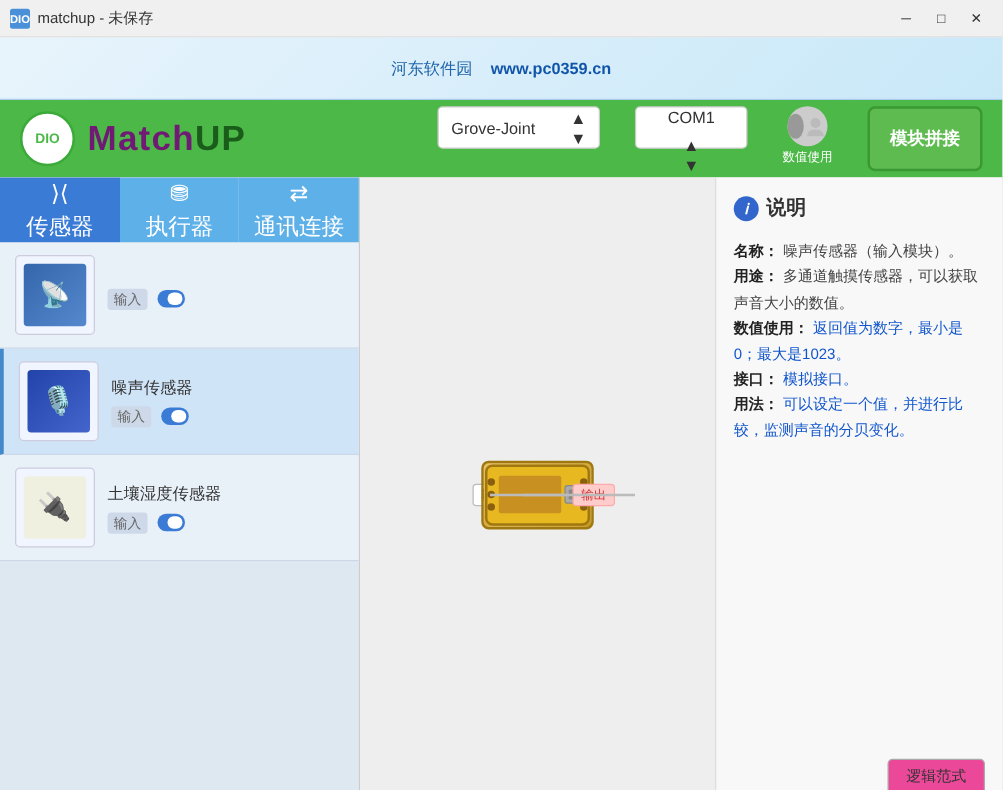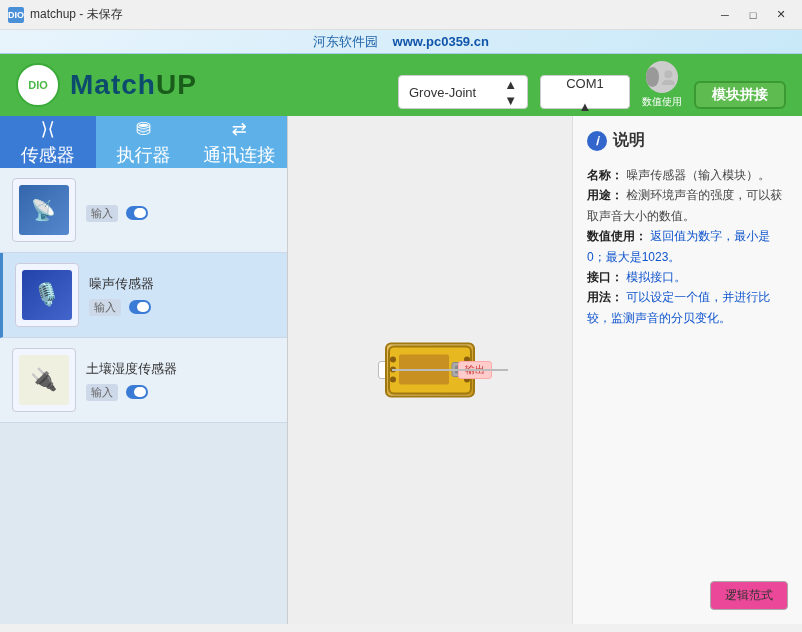--- a/index.html
+++ b/index.html
@@ -53,21 +53,21 @@
       cursor: pointer;
       font-size: 11px;
       display: flex;
       align-items: center;
       justify-content: center;
       color: #333;
     }
 
     
     .watermark-banner {
-      height: 24px;
+      height: 50px;
       background: linear-gradient(135deg, #e8f4fc 0%, #c8e8f8 100%);
       display: flex;
       align-items: center;
       justify-content: center;
       font-size: 13px;
       color: #2266aa;
       border-bottom: 1px solid #aaccee;
       position: relative;
     }
     .watermark-banner .site {
@@ -102,26 +102,26 @@
       color: #4cb848;
       border: 2px solid #3aaa38;
     }
     .logo-text {
       font-size: 28px;
       font-weight: bold;
       color: white;
       letter-spacing: 1px;
     }
     .logo-text span {
-      color: #0c4a6e;
+      color: #701a75;
     }
     .header-controls {
       display: flex;
-      align-items: flex-end;
-      gap: 12px;
+      align-items: flex-start;
+      gap: 28px;
       margin-left: auto;
     }
     .dropdown-select {
       height: 34px;
       background: white;
       border: 1px solid #ccc;
       border-radius: 4px;
       display: flex;
       align-items: center;
       padding: 0 10px;
@@ -165,21 +165,21 @@
       width: 20px;
       height: 20px;
       border-radius: 50%;
       background: #999;
     }
     .connect-label {
       font-size: 10px;
       color: white;
     }
     .connect-btn {
-      height: 28px;
+      height: 52px;
       padding: 0 16px;
       background: #5dbb4f;
       border: 2px solid #3a9933;
       border-radius: 6px;
       color: white;
       font-size: 14px;
       cursor: pointer;
       font-family: "Microsoft YaHei", Arial, sans-serif;
       font-weight: bold;
     }
@@ -615,21 +615,21 @@
     <div class="info-title">
       <div class="info-icon">ℹ</div>
       <span>说明</span>
     </div>
 
     <div class="info-body">
       <span class="label">名称：</span>
       <span>噪声传感器（输入模块）。</span>
       <br>
       <span class="label">用途：</span>
-      <span>检测环境声音的强度，可以获取声音大小的数值。</span>
+      <span>多通道触摸传感器，可以获取声音大小的数值。</span>
       <br>
       <span class="label">数值使用：</span>
       <span class="value">返回值为数字，最小是0；最大是1023。</span>
       <br>
       <span class="label">接口：</span>
       <span class="value">模拟接口。</span>
       <br>
       <span class="label">用法：</span>
       <span class="value">可以设定一个值，并进行比较，监测声音的分贝变化。</span>
     </div>

